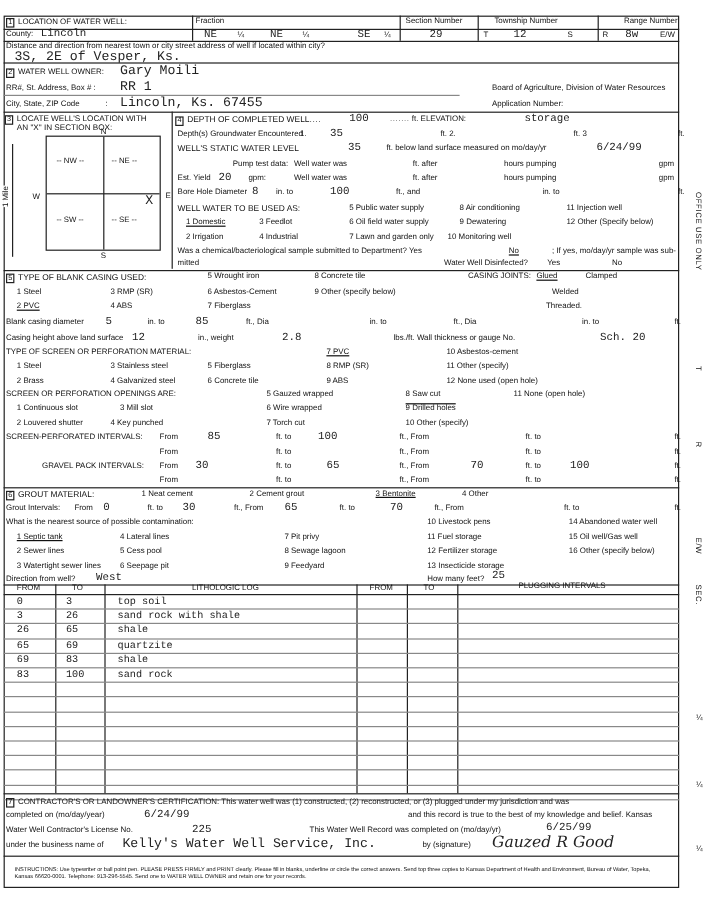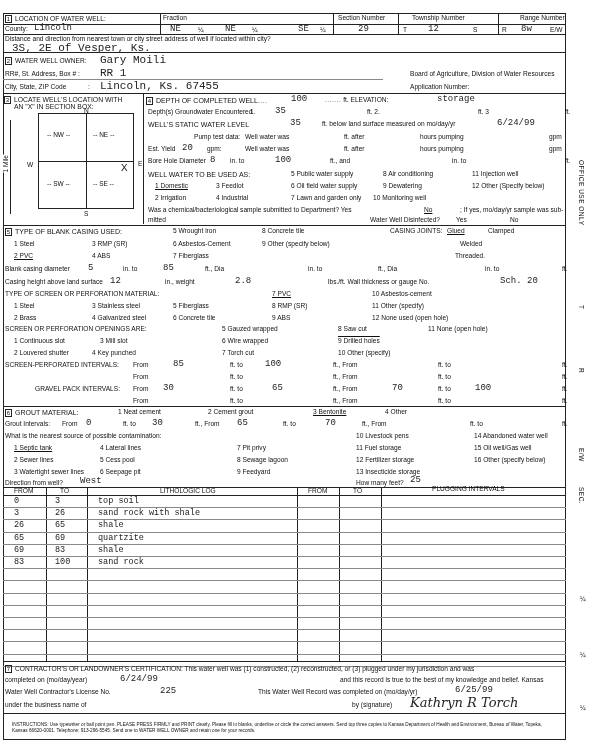--- a/index.html
+++ b/index.html
@@ -354,22 +354,23 @@
   <div class="hl" style="left:3px; top:661px; width:563px;"></div>
   <div class="t" style="left:5px; top:665px; font-size:6.6px;"><span class="num">7</span><span>CONTRACTOR'S OR LANDOWNER'S CERTIFICATION: This water well was (1) constructed, (2) reconstructed, or (3) plugged under my jurisdiction and was</span></div>
   <div class="t" style="left:5px; top:677px;">completed on (mo/day/year)</div>
   <div class="t typed" style="left:120px; top:675px;">6/24/99</div>
   <div class="t" style="left:340px; top:677px;">and this record is true to the best of my knowledge and belief. Kansas</div>
   <div class="t" style="left:5px; top:689px;">Water Well Contractor's License No.</div>
   <div class="t typed" style="left:160px; top:687px;">225</div>
   <div class="t" style="left:258px; top:689px;">This Water Well Record was completed on (mo/day/yr)</div>
   <div class="t typed" style="left:455px; top:686px;">6/25/99</div>
   <div class="t" style="left:5px; top:702px;">under the business name of</div>
+  <div class="t typed big" style="left:102px; top:699px;">Kelly's Water Well Service, Inc.</div>
   <div class="t" style="left:352px; top:702px;">by (signature)</div>
-  <div class="t sig" style="left:410px; top:696px;">Kathryn R Torch</div>
+  <div class="t sig" style="left:410px; top:696px;">Gauzed R Good</div>
   <div class="hl" style="left:3px; top:713px; width:563px;"></div>
   <div class="instr">INSTRUCTIONS: Use typewriter or ball point pen. PLEASE PRESS FIRMLY and PRINT clearly. Please fill in blanks, underline or circle the correct answers. Send top three copies to Kansas Department of Health and Environment, Bureau of Water, Topeka, Kansas 66620-0001. Telephone: 913-296-5545. Send one to WATER WELL OWNER and retain one for your records.</div>
 
   <div class="sidebar" style="top:160px;">OFFICE USE ONLY</div>
   <div class="sidebar" style="top:305px;">T</div>
   <div class="sidebar" style="top:368px;">R</div>
   <div class="sidebar" style="top:448px;">E/W</div>
   <div class="sidebar" style="top:487px;">SEC.</div>
   <div class="t" style="left:580px; top:596px;">¼</div>
   <div class="t" style="left:580px; top:652px;">¼</div>

